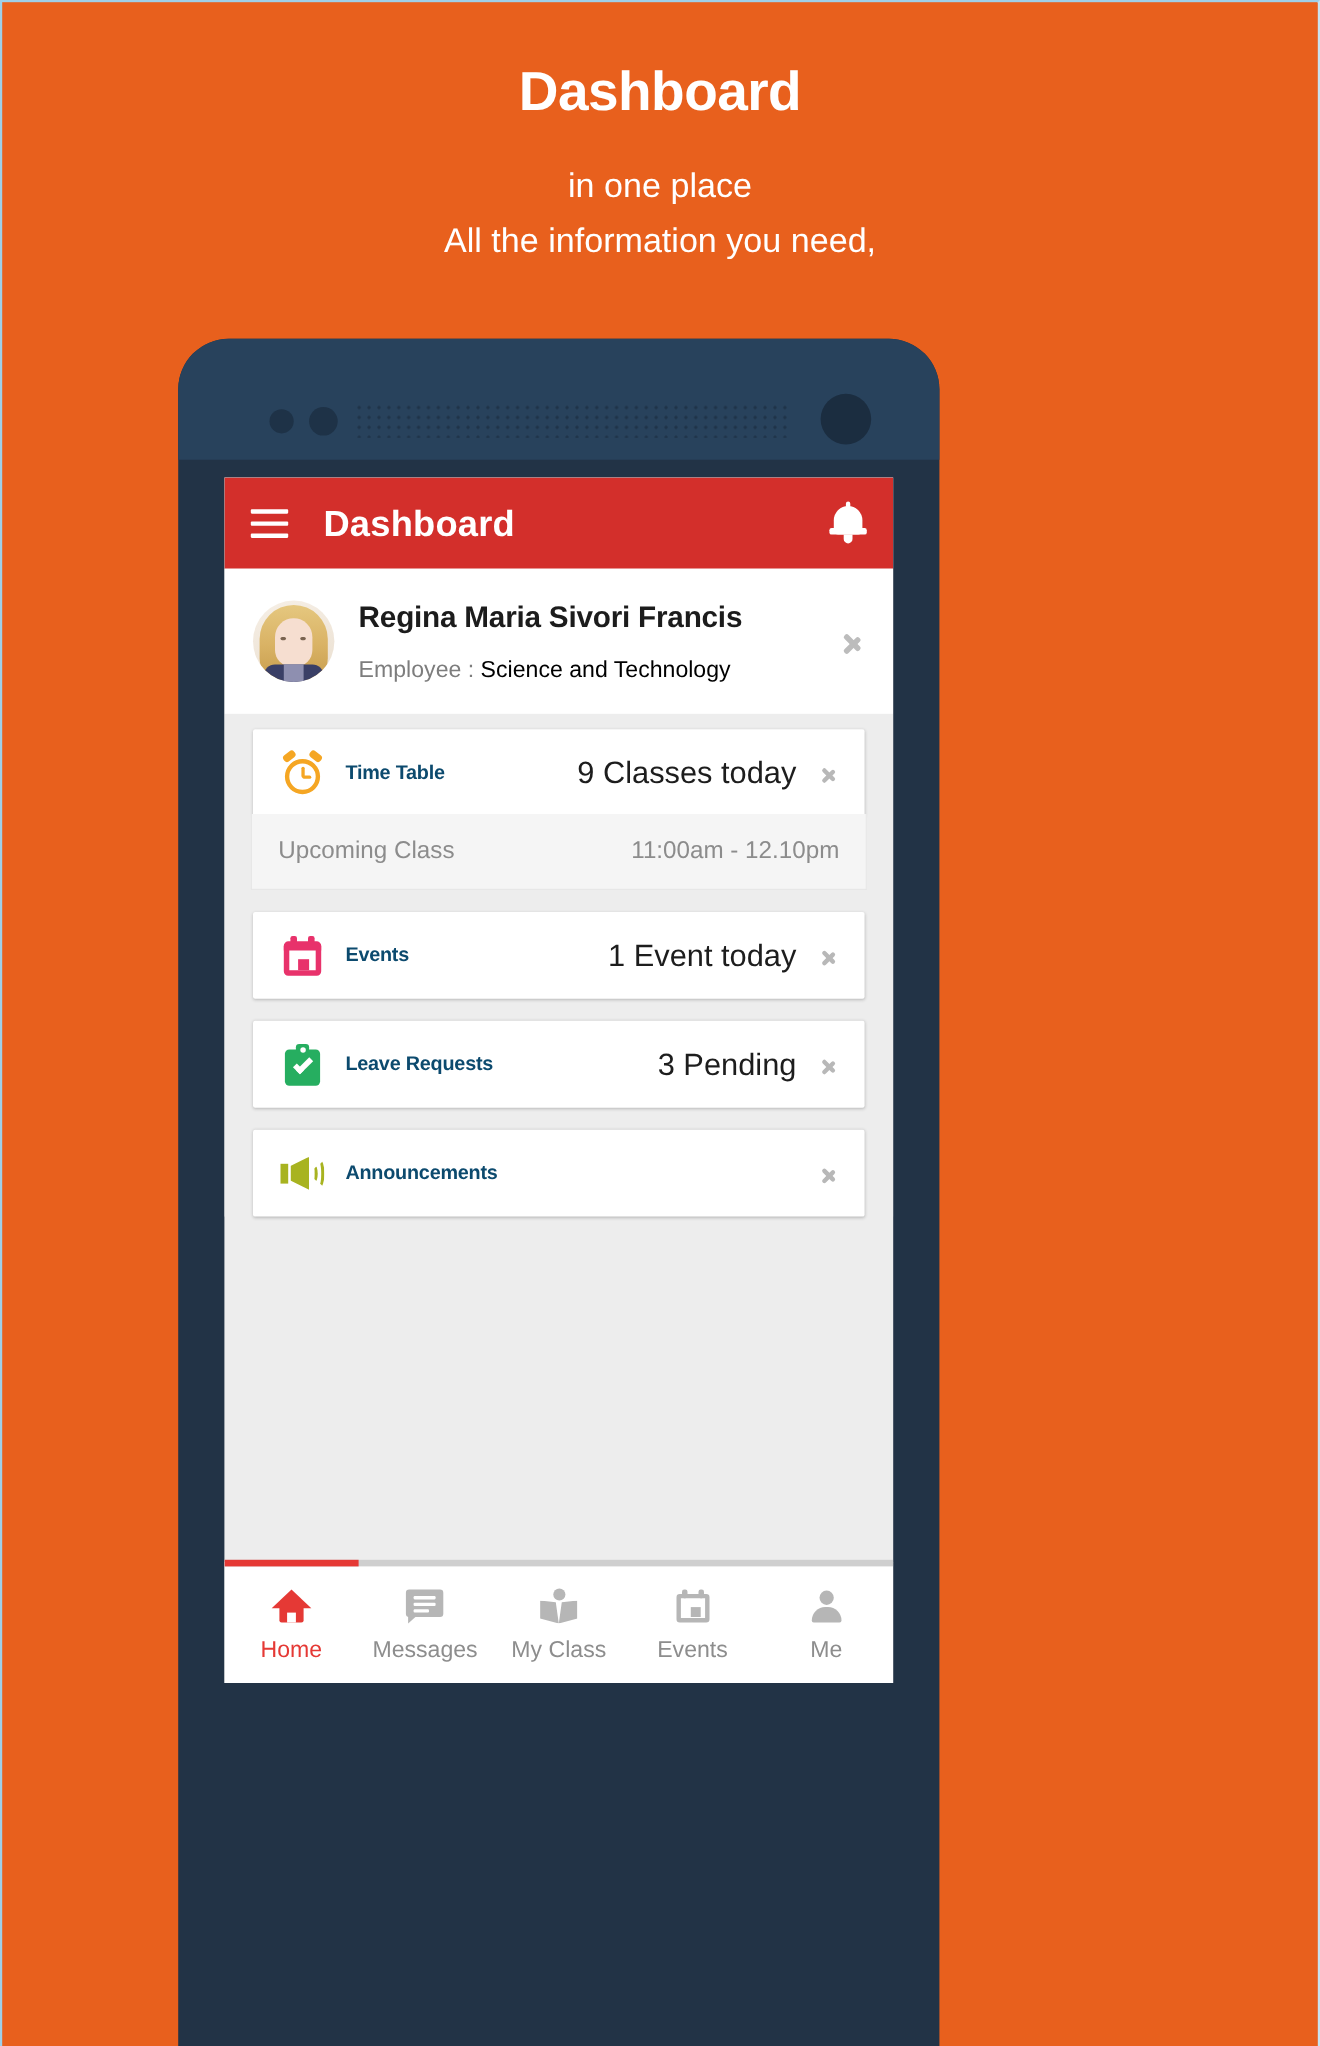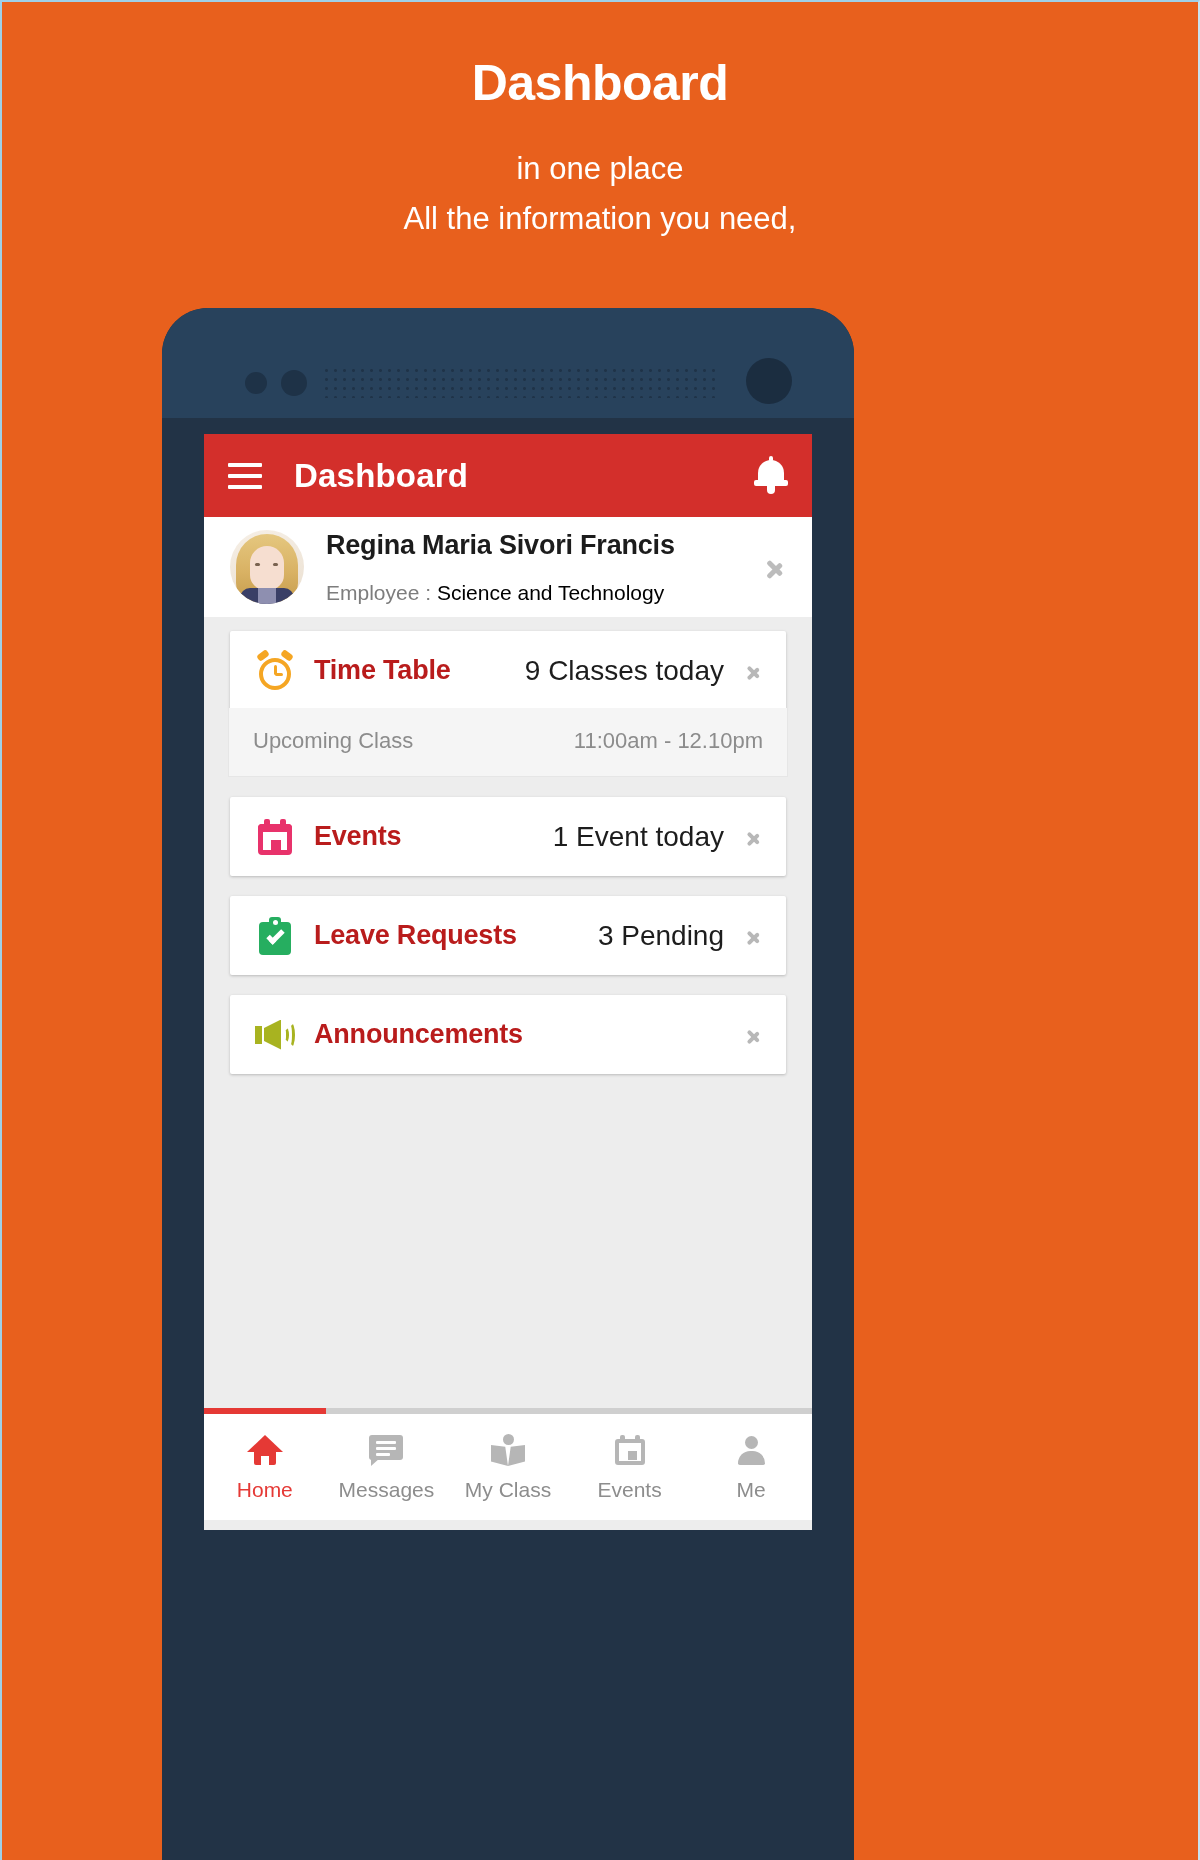--- a/index.html
+++ b/index.html
@@ -105,21 +105,21 @@
   .bell-body {
     position:absolute; left:4px; top:2px; width:26px; height:26px;
     background:#fff; border-radius: 13px 13px 4px 4px;
   }
   .bell-rim { position:absolute; left:0; bottom:8px; width:34px; height:6px; background:#fff; border-radius:2px;}
   .bell-clap { position:absolute; left:13px; bottom:0px; width:8px; height:8px; background:#fff; border-radius:0 0 50% 50%;}
   .bell-top { position:absolute; left:15px; top:-2px; width:4px; height:6px; background:#fff; border-radius:2px;}
 
   
   .profile {
-    background:#fff; height: 100px; display:flex; align-items:center; padding: 0 26px;
+    background:#fff; height: 132px; display:flex; align-items:center; padding: 0 26px;
     cursor:pointer;
   }
   .avatar {
     width:74px; height:74px; border-radius:50%; overflow:hidden; flex:none;
     background: linear-gradient(165deg,#f6efe6 0%,#eadfd0 100%);
     position:relative;
   }
   .av-hair {
     position:absolute; left:6px; top:4px; width:62px; height:68px;
     background: linear-gradient(180deg,#e5c77f 0%, #d9b264 55%, #c79d4e 100%);
@@ -154,21 +154,21 @@
   
   .content { background:#ededed; padding: 14px 0 0 0; }
   .card {
     background:#fff; margin: 0 26px; border-radius:2px;
     box-shadow: 0 1px 3px rgba(0,0,0,.22);
   }
   .row {
     height: 79px; display:flex; align-items:center; padding: 0 24px; cursor:pointer;
   }
   .row-icon { width:42px; flex:none; display:flex; align-items:center; justify-content:center; }
-  .row-title { font-size:27px; font-weight:bold; color:#b91c1c; margin-left: 18px; letter-spacing:-.2px;}
+  .row-title { font-size:18px; font-weight:bold; color:#0c4a6e; margin-left: 18px; letter-spacing:-.2px;}
   .row-meta { margin-left:auto; font-size:28px; color:#1d1d1d; }
   .row .chev { margin-left: 22px; }
 
   
   .ic-alarm { width:38px; height:38px; position:relative; }
   .ic-alarm .dial {
     position:absolute; left:3px; top:6px; width:32px; height:32px;
     border:4px solid #F5A623; border-radius:50%;
   }
   .ic-alarm .hand1 { position:absolute; left:18px; top:13px; width:3px; height:10px; background:#F5A623; border-radius:2px;}
@@ -218,21 +218,21 @@
   .class-label { font-size:22px; color:#8c8c8c; }
   .class-time { margin-left:auto; font-size:22px; color:#8c8c8c; }
   .class-body { margin-top: 14px; font-size:25px; color:#111; }
   .class-body b { font-weight:bold; }
   .class-body span { font-weight:400; margin-left:8px; }
 
   .gap { height: 20px; }
 
   
   .bottomnav {
-    position:absolute; left:0; bottom:10px; width:608px; height: 110px;
+    position:absolute; left:0; bottom:0; width:608px; height: 110px;
     background:#fff; border-top:1px solid #d8d8d8;
   }
   .nav-progress { position:absolute; left:0; top:-3px; width:608px; height:6px; background:#cfcfcf; }
   .nav-progress i { display:block; width: 122px; height:6px; background:#E53935; }
   .navitems { display:flex; height:110px; align-items:center; }
   .navitem { flex:1; text-align:center; cursor:pointer; }
   .navitem .glyph { height:40px; display:flex; align-items:center; justify-content:center; }
   .navitem .lbl { font-size:21px; color:#8d8d8d; margin-top:8px; display:block; }
   .navitem.active .lbl { color:#E53935; }
 

